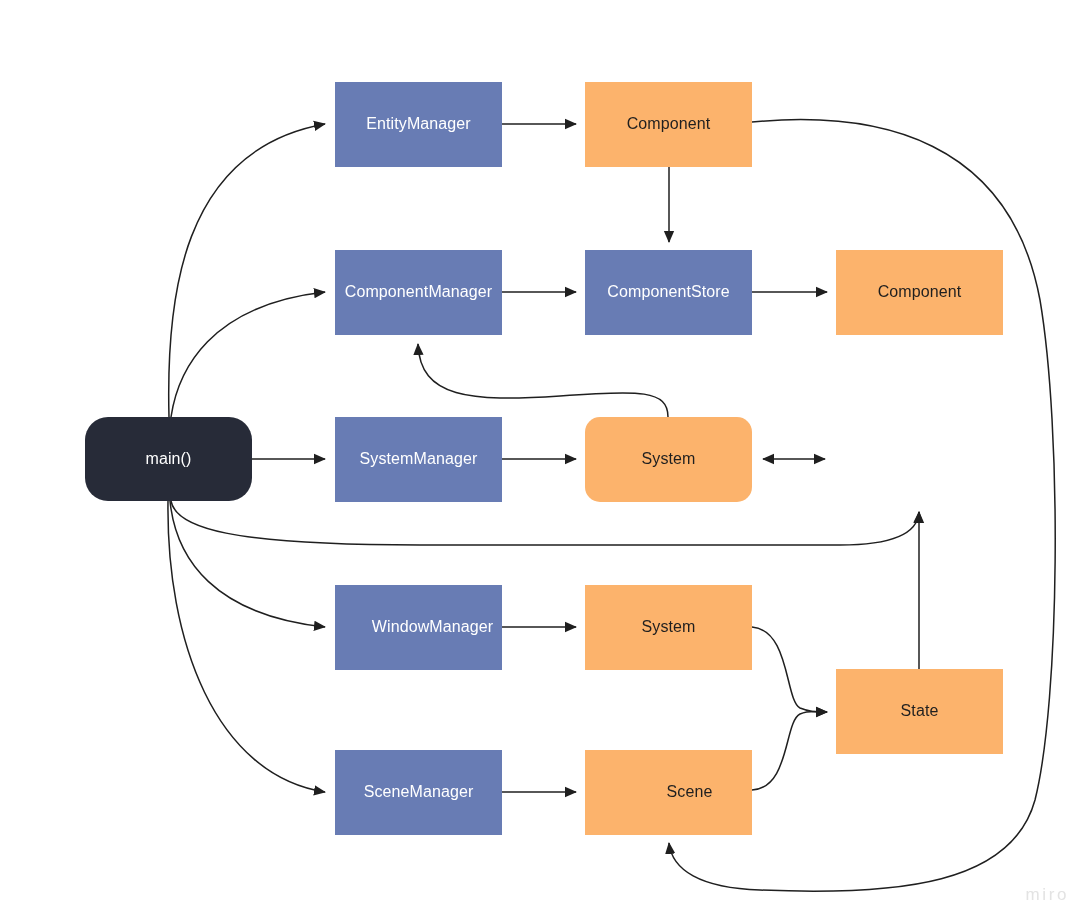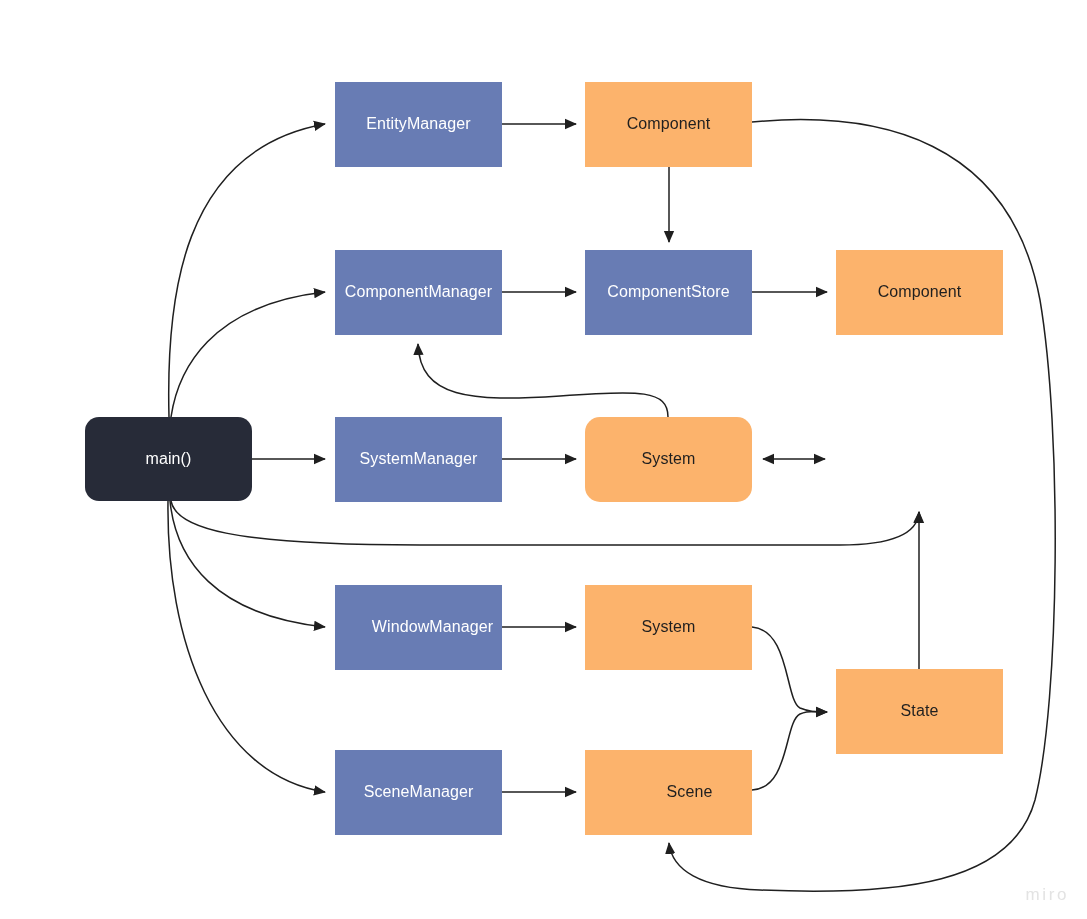--- a/index.html
+++ b/index.html
@@ -116,21 +116,21 @@
 
       <path d="M 502 792 L 576 792" marker-end="url(#arrowEnd)"></path>
 
       <path d="M 752 790 C 790 788 784 722 800 714 C 810 710 815 712 827 712" marker-end="url(#arrowEnd)"></path>
 
       <path d="M 919 669 L 919 512" marker-end="url(#arrowEnd)"></path>
 
     </g>
   </svg>
 
-  <div class="node dark" style="left:85px; top:417px; width:167px; height:84px;">
+  <div class="node dark" style="left:85px; top:417px; width:167px; height:84px;border-radius:23px;">
     <span>main()</span>
   </div>
 
   <div class="node blue" style="left:335px; top:82px; width:167px; height:85px;">
     <span>EntityManager</span>
   </div>
 
   <div class="node orange" style="left:585px; top:82px; width:167px; height:85px;">
     <span>Component</span>
   </div>

